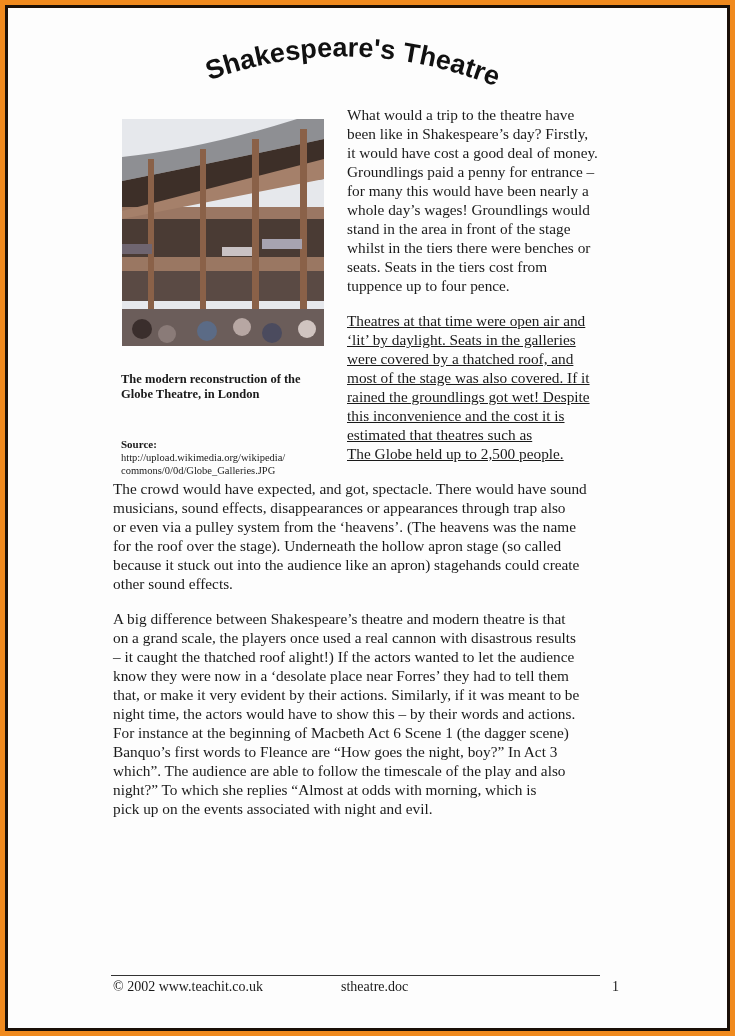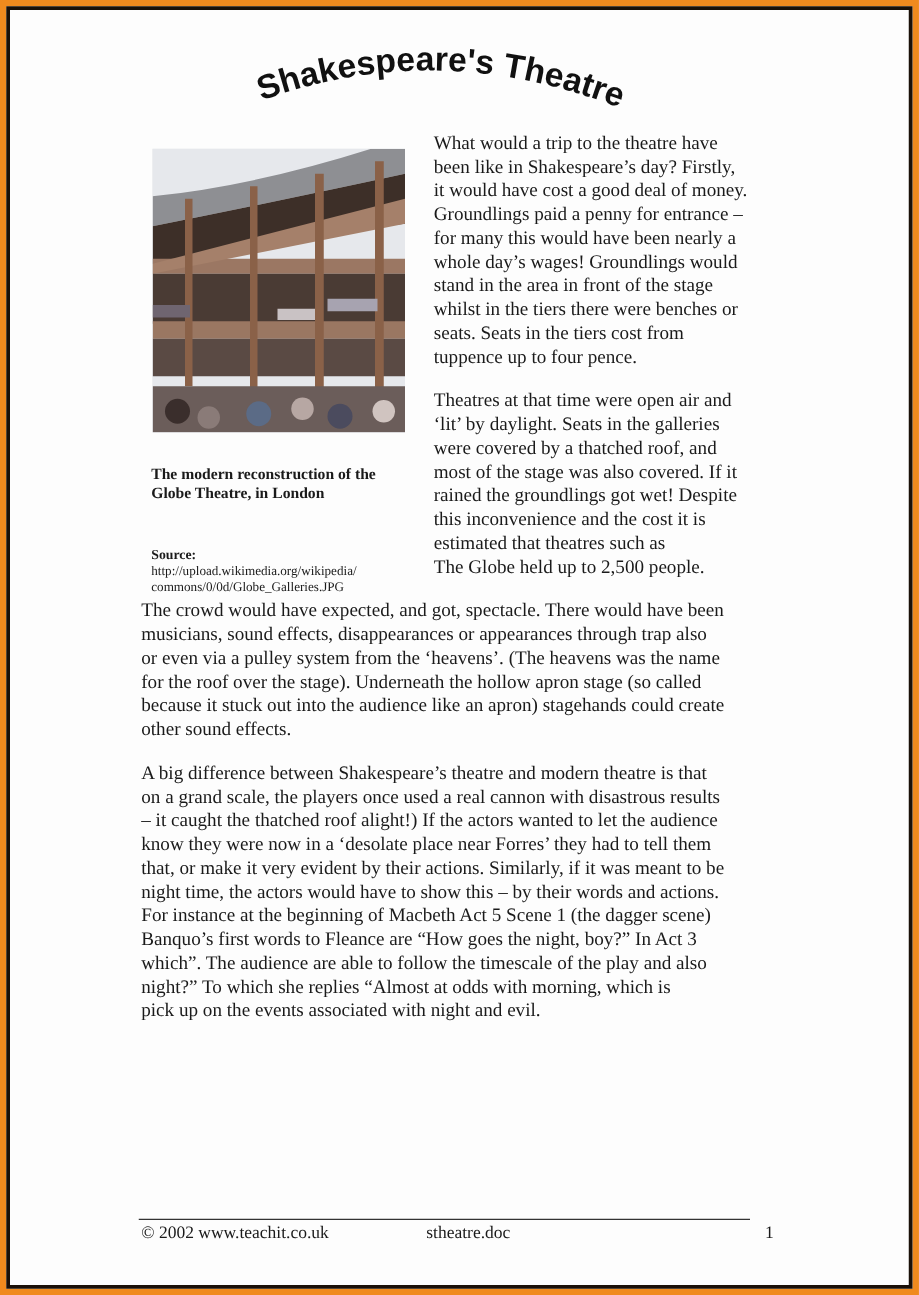--- a/index.html
+++ b/index.html
@@ -36,21 +36,21 @@
     
     .caption { position: absolute; left: 121px; top: 372px; width: 215px; }
     .caption .cap-title { font-weight: bold; font-size: 12.5px; line-height: 15px; }
     .caption .cap-source { font-weight: bold; font-size: 11px; line-height: 13px; margin-top: 36px; }
     .caption .cap-url { font-size: 10.5px; line-height: 13px; }
 
     
     .rcol { position: absolute; left: 347px; width: 280px; font-size: 15.3px; line-height: 19px; }
     .rcol .line { display: block; white-space: nowrap; }
     #p1 { top: 105px; }
-    #p2 { top: 311px; }
+    #p2 { top: 311px; text-decoration: underline; }
 
     
     .fcol { position: absolute; left: 113px; width: 510px; font-size: 15.3px; line-height: 19px; }
     .fcol .line { display: block; white-space: nowrap; }
     #p3 { top: 479px; }
     #p4 { top: 609px; }
 
     
     .footer-rule { position: absolute; left: 111px; top: 975px; width: 489px; height: 1px; background: #333; }
     .footer { position: absolute; top: 978px; font-size: 14px; line-height: 18px; }
@@ -136,36 +136,36 @@
     <span class="line">‘lit’ by daylight.  Seats in the galleries</span>
     <span class="line">were covered by a thatched roof, and</span>
     <span class="line"> most of the stage was also covered.  If it</span>
     <span class="line"> rained the groundlings got wet!  Despite</span>
     <span class="line"> this inconvenience and the cost it is</span>
     <span class="line"> estimated that theatres such as</span>
     <span class="line"> The Globe held up to 2,500 people.</span>
   </div>
 
   <div class="fcol" id="p3">
-    <span class="line">The crowd would have expected, and got, spectacle.  There would have been</span>
+    <span class="line">The crowd would have expected, and got, spectacle.  There would have sound</span>
     <span class="line">musicians, sound effects, disappearances or appearances through trap also</span>
     <span class="line">or even via a pulley system from the ‘heavens’.  (The heavens was the name</span>
     <span class="line">for the roof over the stage).  Underneath the hollow apron stage (so called</span>
     <span class="line">because it stuck out into the audience like an apron) stagehands could create</span>
     <span class="line">other sound effects.</span>
   </div>
 
   <div class="fcol" id="p4">
     <span class="line">A big difference between Shakespeare’s theatre and modern theatre is that</span>
     <span class="line">on a grand scale, the players once used a real cannon with disastrous results</span>
     <span class="line">– it caught the thatched roof alight!) If the actors wanted to let the audience</span>
     <span class="line">know they were now in a ‘desolate place near Forres’ they had to tell them</span>
     <span class="line">that, or make it very evident by their actions.  Similarly, if it was meant to be</span>
     <span class="line">night time, the actors would have to show this – by their words and actions.</span>
-    <span class="line">For instance at the beginning of Macbeth Act 5 Scene 1 (the dagger scene)</span>
+    <span class="line">For instance at the beginning of Macbeth Act 6 Scene 1 (the dagger scene)</span>
     <span class="line">Banquo’s first words to  Fleance are “How goes the night, boy?”  In Act 3</span>
     <span class="line">which”.  The audience are able to follow the timescale of the play and also</span>
     <span class="line">night?” To which she replies “Almost at odds with morning, which is</span>
     <span class="line">pick up on the events associated with night and evil.</span>
   </div>
 
   <div class="footer-rule"></div>
   <div class="footer" id="f-copy">© 2002 www.teachit.co.uk</div>
   <div class="footer" id="f-file">stheatre.doc</div>
   <div class="footer" id="f-page">1</div>

